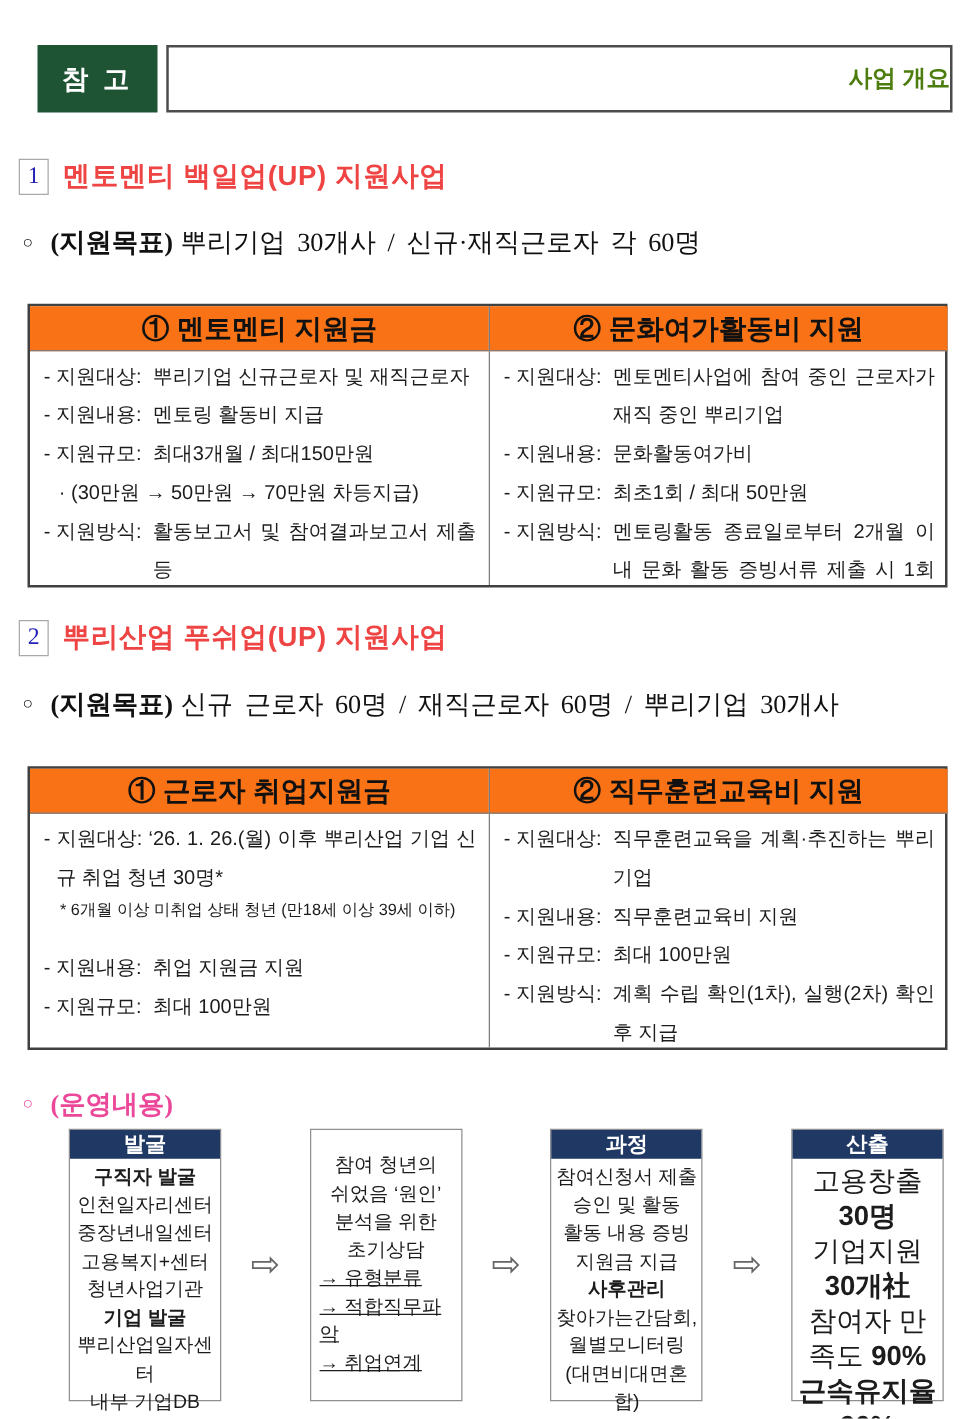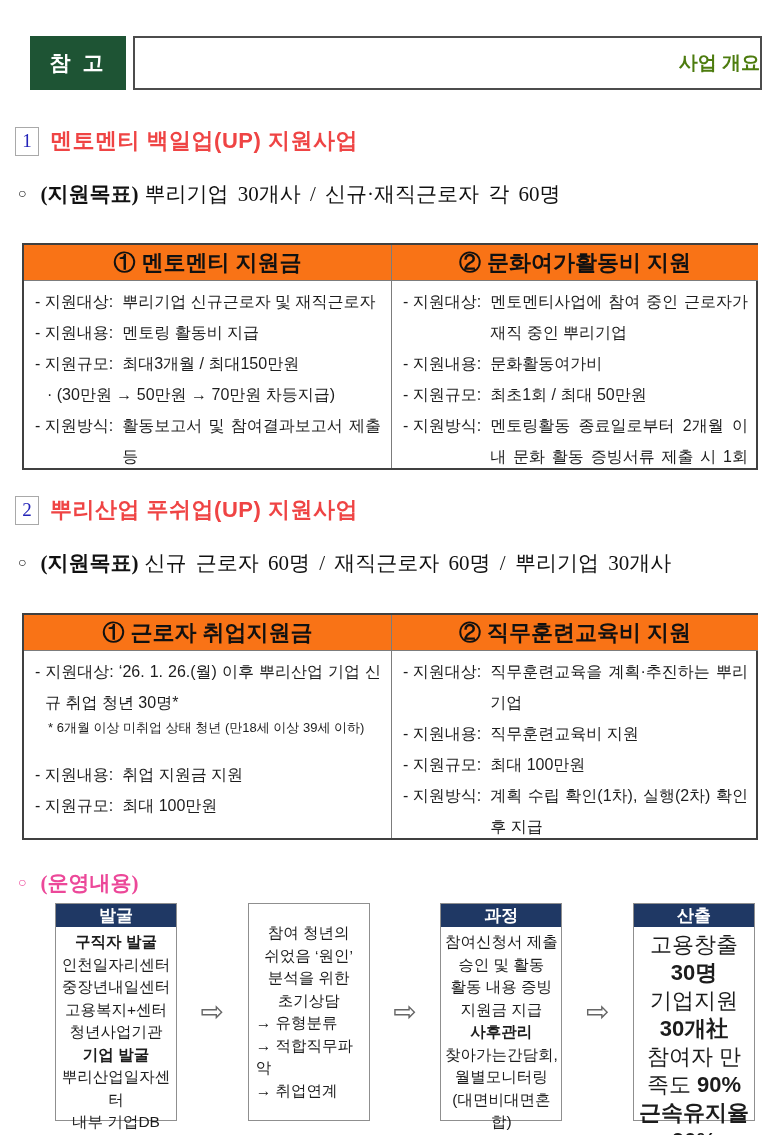--- a/index.html
+++ b/index.html
@@ -50,21 +50,21 @@
   .ops .circ{font-size:14px;vertical-align:3px;margin-right:14px;font-weight:normal;}
   .flow{position:absolute;top:903px;left:55px;width:700px;height:218px;display:flex;
         justify-content:space-between;}
   .fbox{width:122px;border:1px solid #8f8f8f;box-sizing:border-box;display:flex;
         flex-direction:column;background:#fff;}
   .fhead{height:34px;background:#1f3864;color:#fff;font-weight:bold;font-size:17px;
          display:flex;align-items:center;justify-content:center;}
   .fbody{flex:1;display:flex;flex-direction:column;justify-content:center;
          font-size:15.5px;line-height:22.5px;text-align:center;padding:4px 2px;}
   .fline.bold{font-weight:bold;}
-  .fline.left{text-align:left;padding-left:5px;}
+  .fline.left{text-align:left;padding-left:5px;text-decoration:underline;}
   .fbody.out{font-size:22px;line-height:28px;}
   .farrow{align-self:center;width:42px;text-align:center;font-size:28px;color:#666;
           line-height:28px;}
 </style>
 </head>
 <body>
 
 <div class="page">
 
   <div class="hdr">

